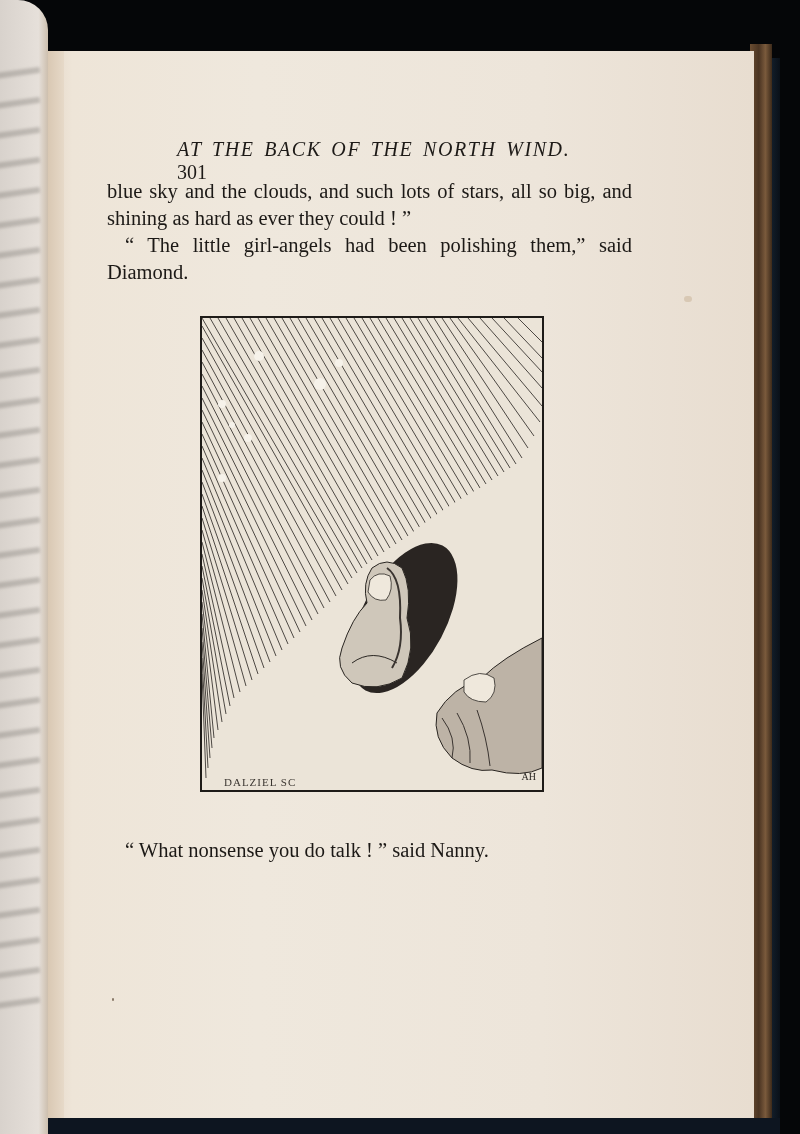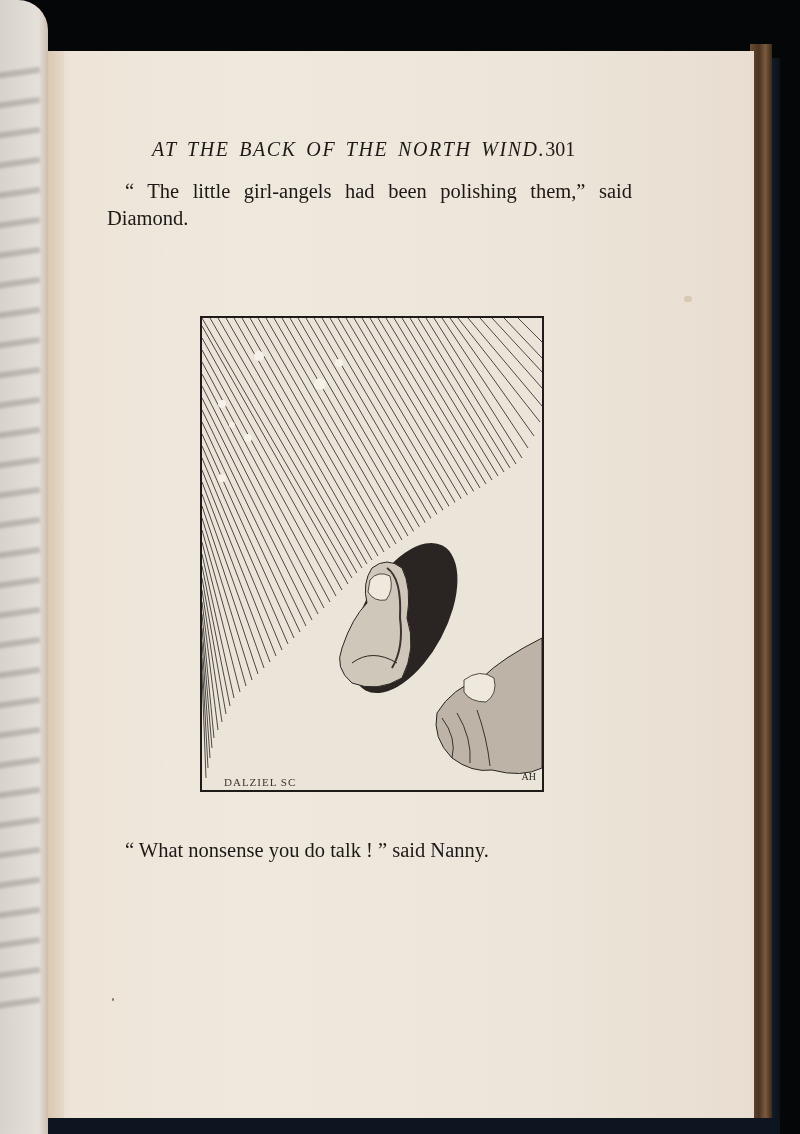--- a/index.html
+++ b/index.html
@@ -34,23 +34,24 @@
       border-radius: 0 30px 0 0;
       overflow: hidden;
     }
     .left-page .ghost-line {
       position: absolute; left: -6px; height: 6px; width: 46px;
       background: rgba(120,115,110,0.35);
       filter: blur(1.5px);
       transform: rotate(-8deg);
     }
     .running-head {
-      position: absolute; top: 138px; left: 152px; width: 470px;
-      display: flex; align-items: baseline;
+      position: absolute; top: 138px; left: 177px; width: 470px;
+      display: flex; justify-content: space-between; align-items: baseline;
       color: #1d1a17;
+      flex-direction: column;
     }
     .running-title {
       font-style: italic; font-size: 20px; letter-spacing: 1.6px; word-spacing: 3px;
     }
     .page-number { font-size: 20px; }
     .text-block {
       position: absolute; left: 107px; width: 525px;
       color: #1c1916; font-size: 20.5px; line-height: 27px;
       text-align: justify;
     }
@@ -116,20 +117,21 @@
   <div class="ghost-line" style="top:970px"></div>
   <div class="ghost-line" style="top:1000px"></div>
 </div>
 
 <div class="running-head">
   <span class="running-title">AT THE BACK OF THE NORTH WIND.</span>
   <span class="page-number">301</span>
 </div>
 
 <div class="text-block block-top">
+  <p>blue sky and the clouds, and such lots of stars, all so big, and shining as hard as ever they could ! ”</p>
   <p class="indent">“ The little girl-angels had been polishing them,” said Diamond.</p>
 </div>
 
 <div class="illustration">
   <svg width="340" height="472" viewBox="0 0 340 472">
     <defs>
       <radialGradient id="glow" cx="0.95" cy="0.85" r="0.9">
         <stop offset="0" stop-color="#efe8dc"></stop>
         <stop offset="0.55" stop-color="#ebe4d8"></stop>
         <stop offset="0.56" stop-color="#ebe4d8" stop-opacity="0"></stop>

